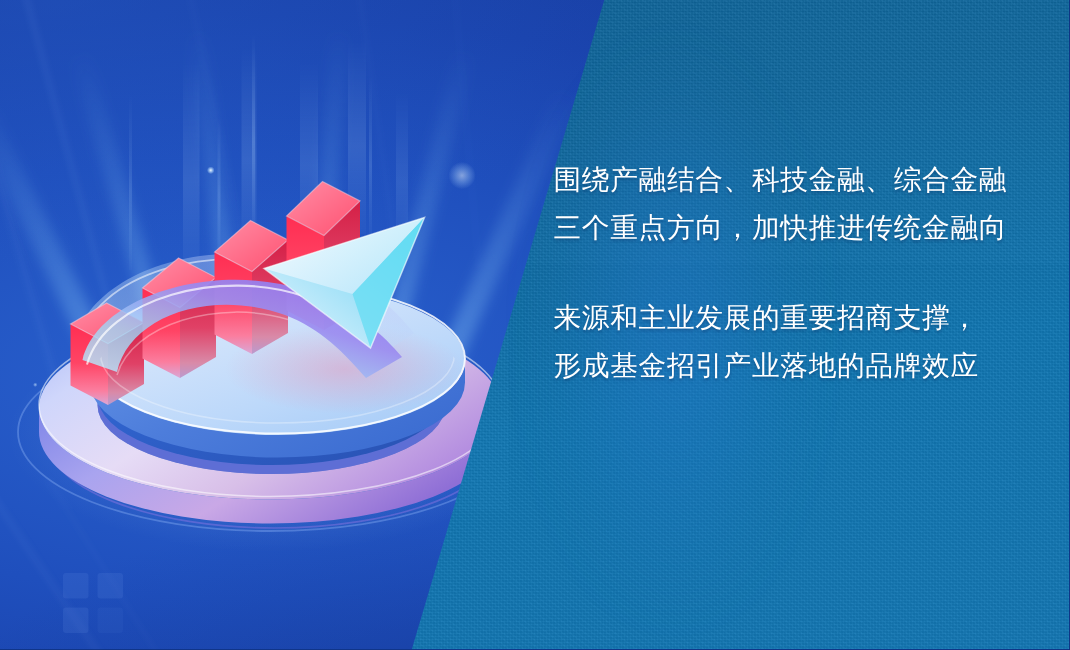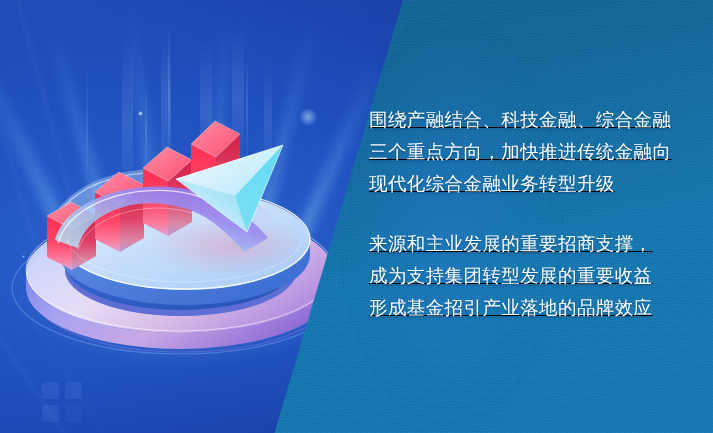--- a/index.html
+++ b/index.html
@@ -77,21 +77,20 @@
     background:linear-gradient(180deg, rgba(150,215,255,0) 0%, rgba(150,215,255,.22) 70%, rgba(150,215,255,.34) 100%);
     filter:blur(4px);
   }
   
   #illo { position:absolute; left:0; top:0; width:360px; height:433px; }
   
   .text-block {
     position:absolute;
     left:369px; top:104px;
     width:310px;
-    text-decoration:underline;
   }
   .para { margin:0 0 0 0; }
   .para + .para { margin-top:28px; }
   .tline {
     color:#ffffff;
     font-size:18.5px;
     line-height:32px;
     letter-spacing:.4px;
     white-space:nowrap;
     text-shadow:0 1px 2px rgba(5,30,80,.35);
@@ -300,24 +299,22 @@
 
   <div class="bg-teal"></div>
   <div class="bg-teal-noise"></div>
   <div class="bg-teal-glow"></div>
 
   <div class="text-block">
 
     <div class="para">
       <div class="tline">围绕产融结合、科技金融、综合金融</div>
       <div class="tline">三个重点方向，加快推进传统金融向</div>
-      <div class="tline">现代化综合金融业务转型升级</div>
     </div>
 
     <div class="para">
       <div class="tline">来源和主业发展的重要招商支撑，</div>
-      <div class="tline">成为支持集团转型发展的重要收益</div>
       <div class="tline">形成基金招引产业落地的品牌效应</div>
     </div>
 
   </div>
 
 </div>
 
 </body></html>

